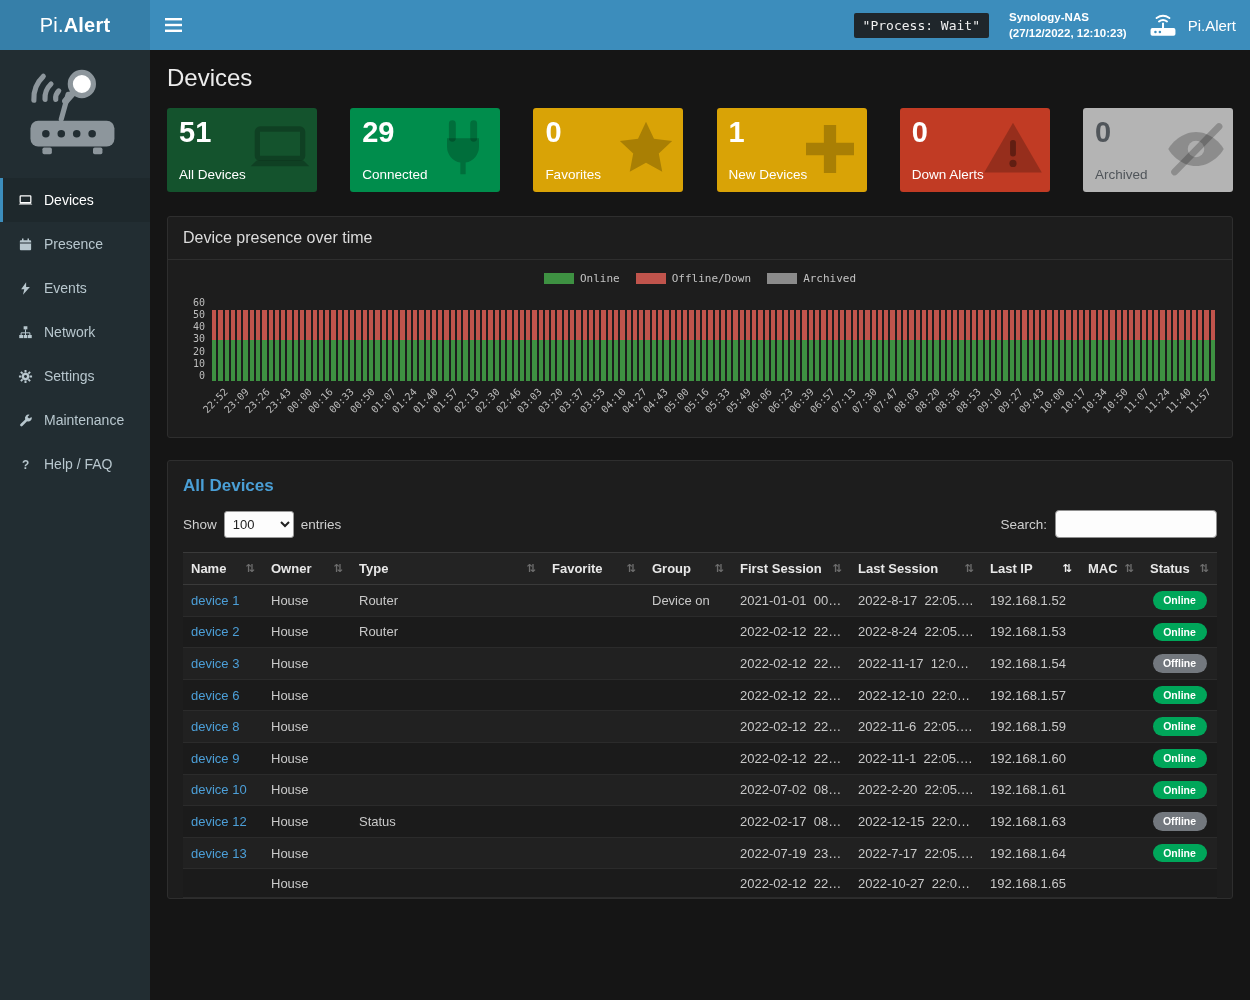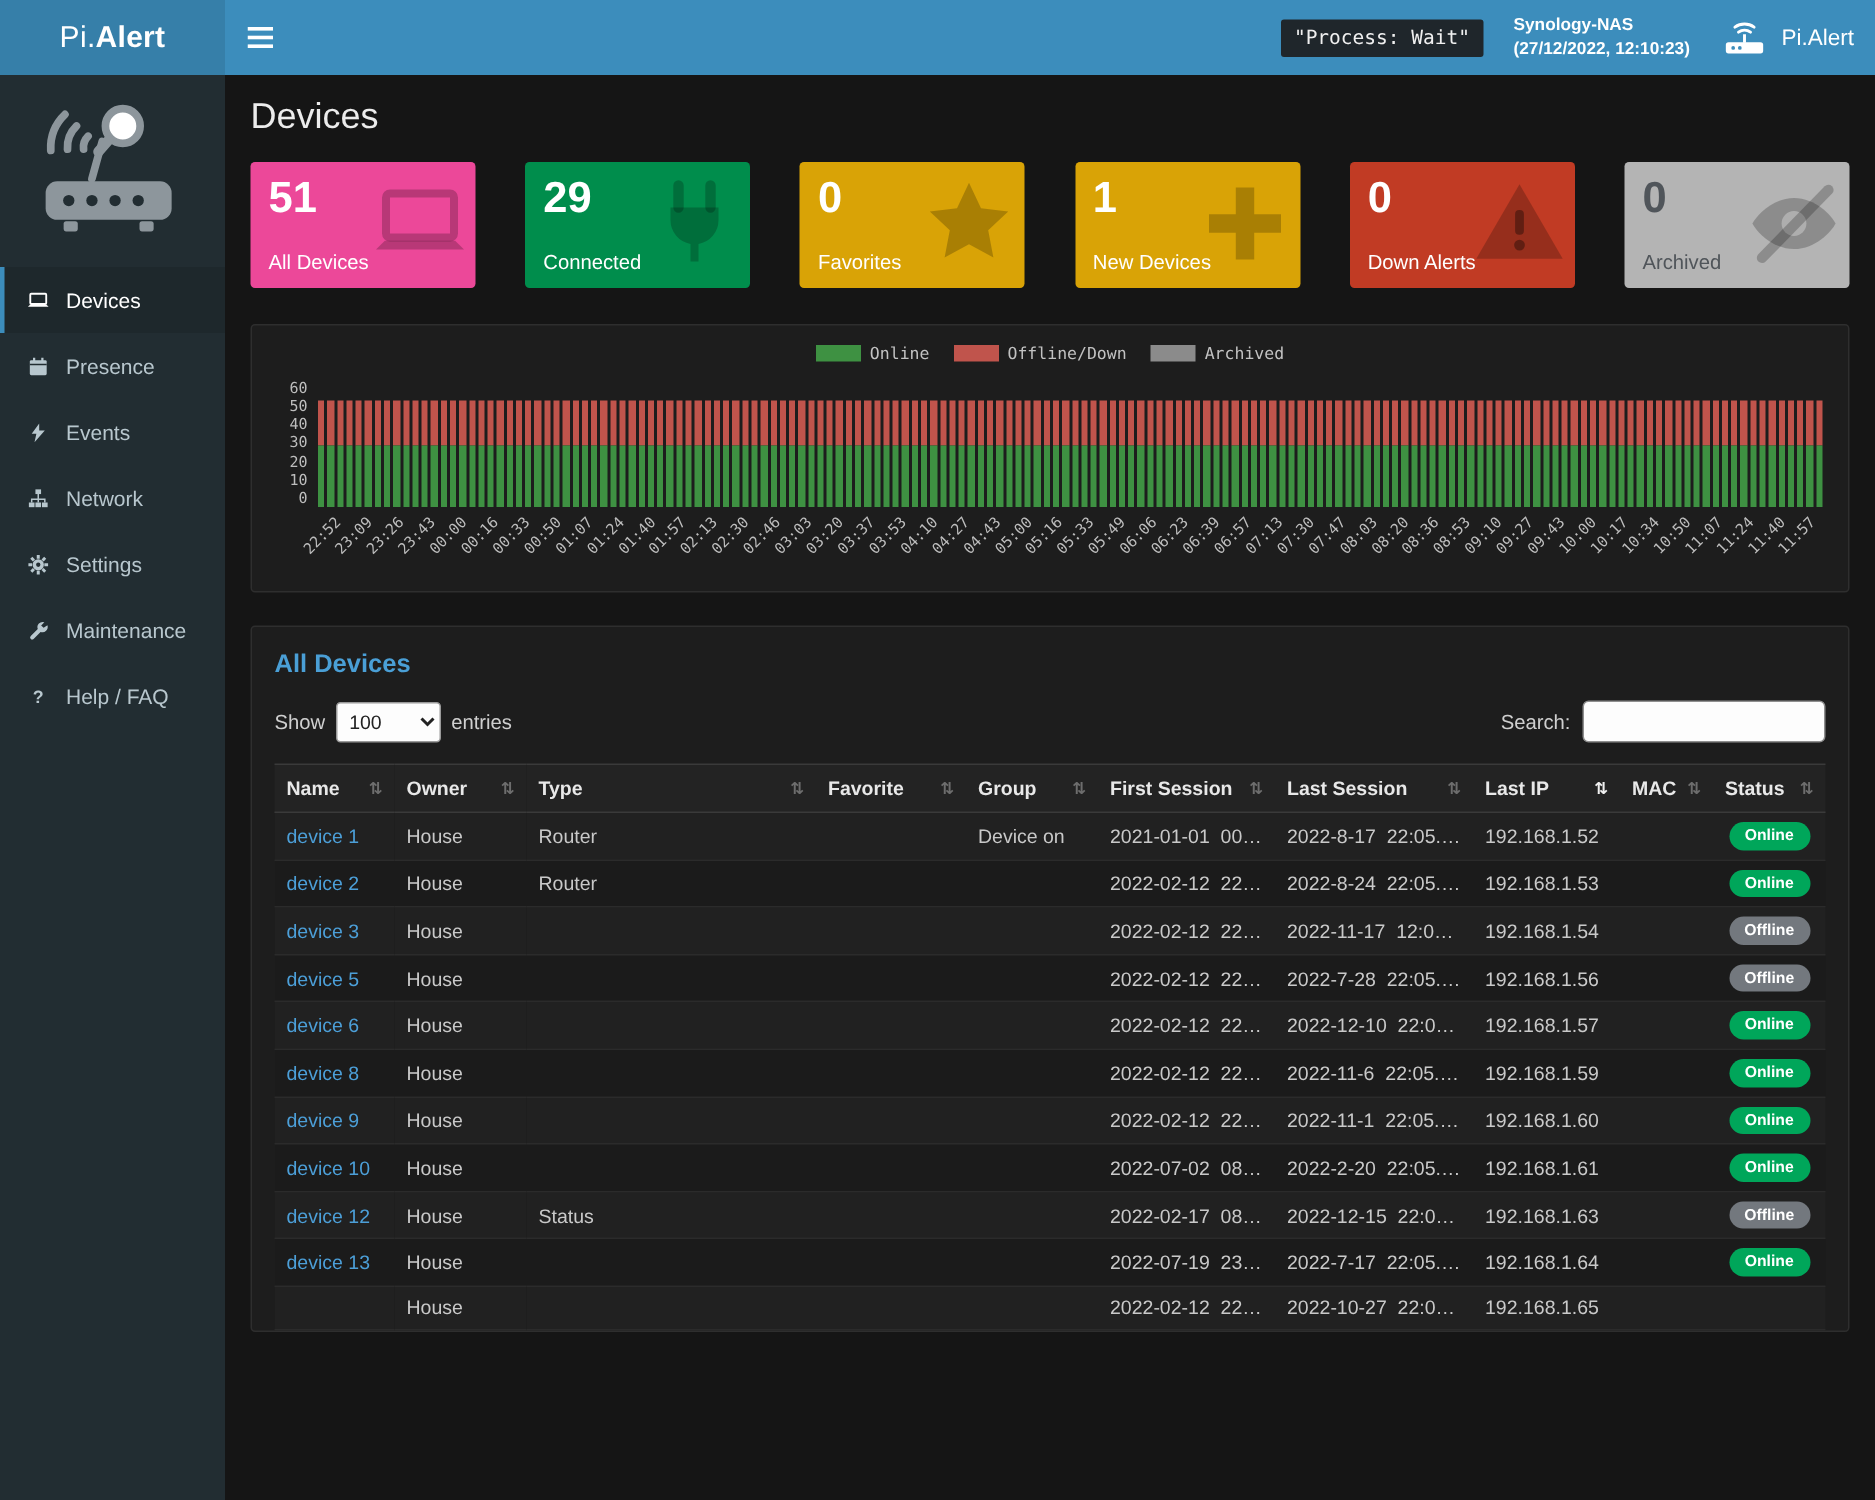--- a/index.html
+++ b/index.html
@@ -224,21 +224,21 @@
         </span>
         <span class="side-label">Help / FAQ</span>
       </a>
     </nav>
 </aside>
 
 <main class="content">
   <h1 class="page-title">Devices</h1>
 
   <div class="info-boxes" id="info-boxes">
-      <div class="info-box" style="background: #ec4899; color: rgb(255, 255, 255);">
+      <div class="info-box" style="background: #14532d; color: rgb(255, 255, 255);">
         <div class="ib-icon"><svg viewBox="0 0 24 24">
             <rect x="3.5" y="4.5" width="17" height="11" rx="1" fill="none" stroke="currentColor" stroke-width="2"></rect>
             <path d="M1 18.5h22l-2.2-2.2H3.2z" fill="currentColor"></path>
           </svg></div>
         <div class="num">51</div>
         <div class="lbl">All Devices</div>
       </div>
       <div class="info-box" style="background: rgb(0, 141, 76); color: rgb(255, 255, 255);">
         <div class="ib-icon"><svg viewBox="0 0 24 24">
             <path d="M8 2.5v5.5M16 2.5v5.5" stroke="currentColor" stroke-width="2.6" stroke-linecap="round"></path>
@@ -275,20 +275,21 @@
             <path d="M12 5.6c5.4 0 9.4 4.4 10.4 6.4-1 2-5 6.4-10.4 6.4S2.6 14 1.6 12c1-2 5-6.4 10.4-6.4z" fill="currentColor"></path>
             <circle cx="12" cy="12" r="3.1" fill="rgba(255,255,255,0.3)"></circle>
             <line x1="4" y1="20.6" x2="20.6" y2="3.6" stroke="currentColor" stroke-width="2.6" stroke-linecap="round"></line>
           </svg></div>
         <div class="num">0</div>
         <div class="lbl">Archived</div>
       </div>
     </div>
 
   <section class="panel">
+    <div class="panel-title">Device presence over time</div>
     <div class="chart-body">
       <div class="legend" id="chart-legend">
           <span class="legend-item">
             <span class="legend-swatch" style="background:#3e9142"></span>
             <span>Online</span>
           </span>
           <span class="legend-item">
             <span class="legend-swatch" style="background:#c0544c"></span>
             <span>Offline/Down</span>
           </span>
@@ -1126,32 +1127,20 @@
             <td></td>
             <td></td>
             <td></td>
             <td class="pre">2022-02-12  22:05</td>
             <td class="pre">2022-11-17  12:05.52</td>
             <td>192.168.1.54</td>
             <td></td>
             <td class="status-cell"><span class="badge" style="background:#73787e">Offline</span></td>
           </tr>
           <tr>
-            <td><a class="dev-link">device 5</a></td>
-            <td>House</td>
-            <td></td>
-            <td></td>
-            <td></td>
-            <td class="pre">2022-02-12  22:05</td>
-            <td class="pre">2022-7-28  22:05.37</td>
-            <td>192.168.1.56</td>
-            <td></td>
-            <td class="status-cell"><span class="badge" style="background:#73787e">Offline</span></td>
-          </tr>
-          <tr>
             <td><a class="dev-link">device 6</a></td>
             <td>House</td>
             <td></td>
             <td></td>
             <td></td>
             <td class="pre">2022-02-12  22:05</td>
             <td class="pre">2022-12-10  22:05.21</td>
             <td>192.168.1.57</td>
             <td></td>
             <td class="status-cell"><span class="badge" style="background:#00a65a">Online</span></td>

